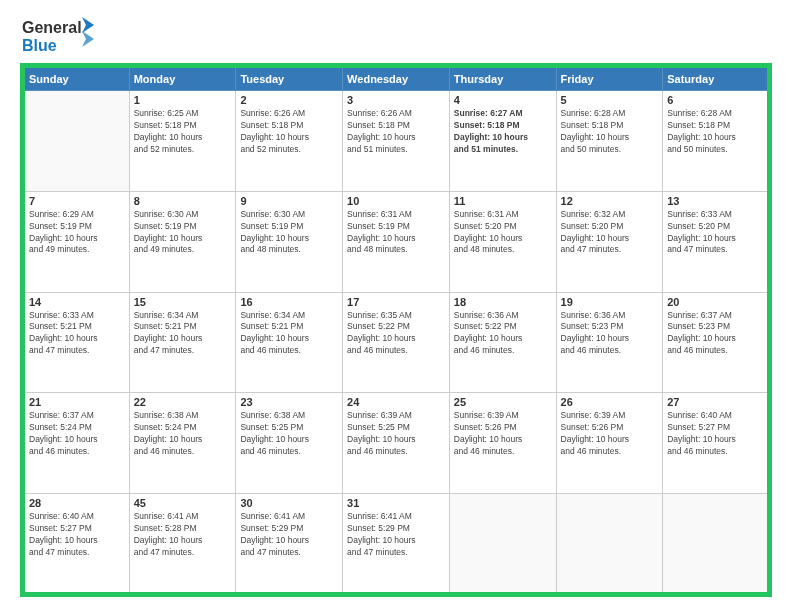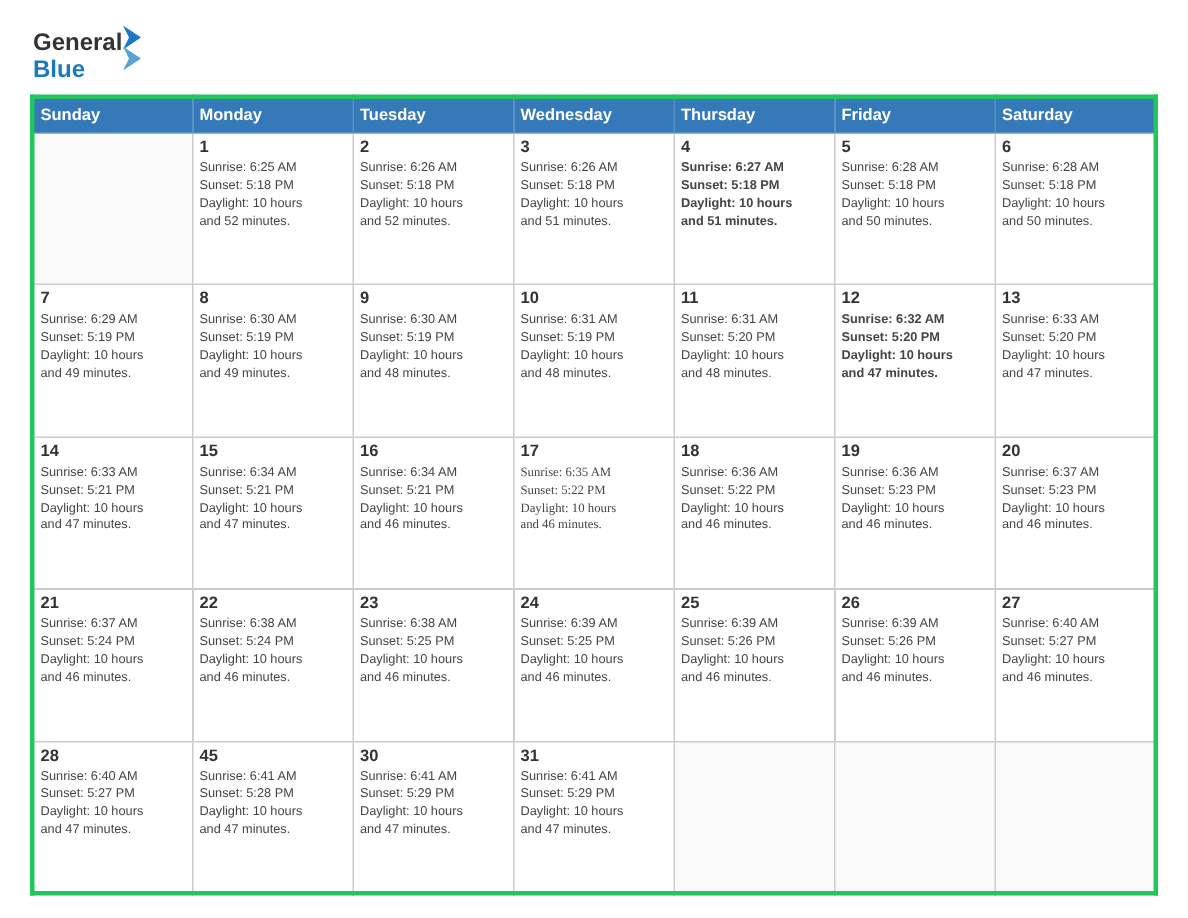--- a/index.html
+++ b/index.html
@@ -37,21 +37,21 @@
       color: #333;
       line-height: 1.1;
     }
     .location-title {
       font-size: 14px;
       color: #333;
       font-weight: normal;
     }
     .calendar {
       flex: 1;
-      border: 3px solid #22c55e;
+      border: 5px solid #22c55e;
       border-collapse: collapse;
       width: 100%;
       table-layout: fixed;
     }
     .calendar th {
       background-color: #3579b8;
       color: #fff;
       font-size: 11px;
       font-weight: bold;
       padding: 5px 4px;
@@ -193,21 +193,21 @@
           </td>
           <td>
             <span class="day-num">11</span>
             <div class="day-info" style="white-space: pre-line;">Sunrise: 6:31 AM
 Sunset: 5:20 PM
 Daylight: 10 hours
 and 48 minutes.</div>
           </td>
           <td>
             <span class="day-num">12</span>
-            <div class="day-info" style="white-space: pre-line; font-weight: bold;">Sunrise: 6:32 AM
+            <div class="day-info" style="white-space: pre-line;">Sunrise: 6:32 AM
 Sunset: 5:20 PM
 Daylight: 10 hours
 and 47 minutes.</div>
           </td>
           <td>
             <span class="day-num">13</span>
             <div class="day-info" style="white-space: pre-line;">Sunrise: 6:33 AM
 Sunset: 5:20 PM
 Daylight: 10 hours
 and 47 minutes.</div>
@@ -230,21 +230,21 @@
           </td>
           <td>
             <span class="day-num">16</span>
             <div class="day-info" style="white-space: pre-line;">Sunrise: 6:34 AM
 Sunset: 5:21 PM
 Daylight: 10 hours
 and 46 minutes.</div>
           </td>
           <td>
             <span class="day-num">17</span>
-            <div class="day-info" style="white-space: pre-line; font-family: Liberation Serif, serif;">Sunrise: 6:35 AM
+            <div class="day-info" style="white-space: pre-line;">Sunrise: 6:35 AM
 Sunset: 5:22 PM
 Daylight: 10 hours
 and 46 minutes.</div>
           </td>
           <td>
             <span class="day-num">18</span>
             <div class="day-info" style="white-space: pre-line;">Sunrise: 6:36 AM
 Sunset: 5:22 PM
 Daylight: 10 hours
 and 46 minutes.</div>
@@ -257,21 +257,21 @@
 and 46 minutes.</div>
           </td>
           <td>
             <span class="day-num">20</span>
             <div class="day-info" style="white-space: pre-line;">Sunrise: 6:37 AM
 Sunset: 5:23 PM
 Daylight: 10 hours
 and 46 minutes.</div>
           </td>
         </tr>
-        <tr style="background-color: #0f172a;">
+        <tr style="background-color: #ef4444;">
           <td>
             <span class="day-num">21</span>
             <div class="day-info" style="white-space: pre-line;">Sunrise: 6:37 AM
 Sunset: 5:24 PM
 Daylight: 10 hours
 and 46 minutes.</div>
           </td>
           <td>
             <span class="day-num">22</span>
             <div class="day-info" style="white-space: pre-line;">Sunrise: 6:38 AM

